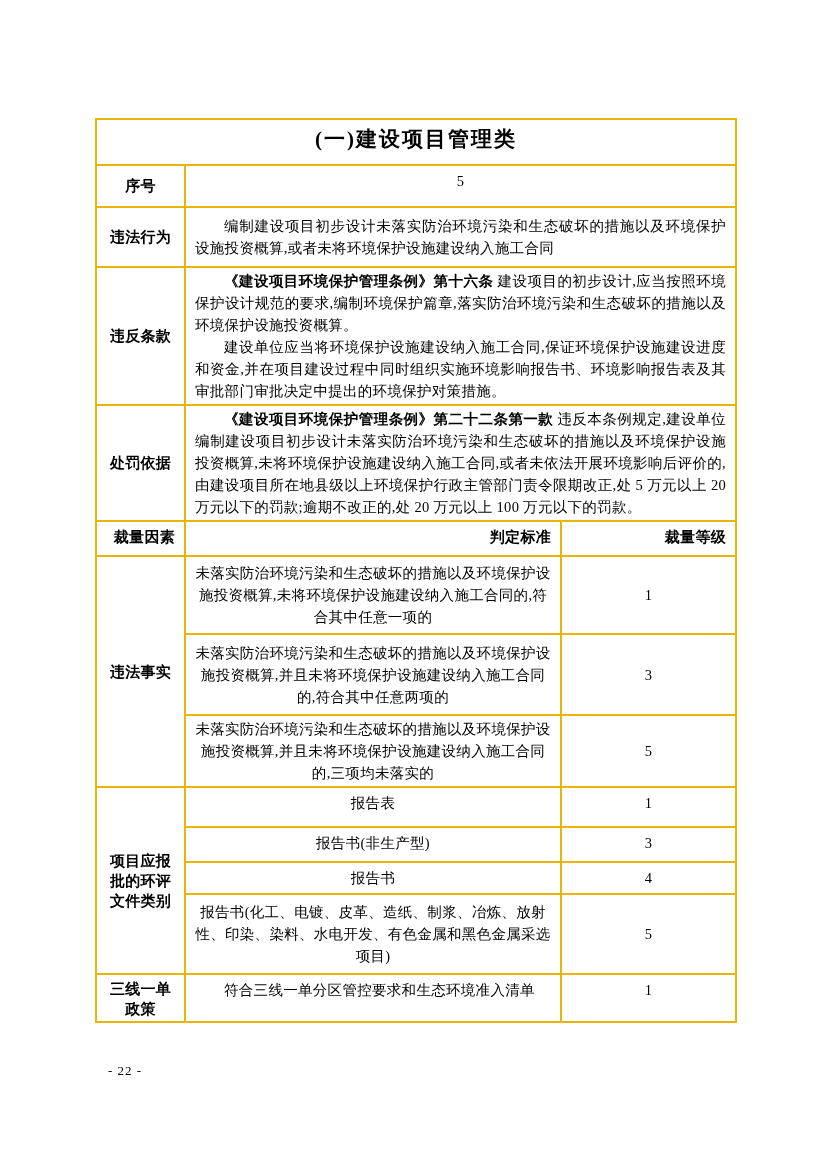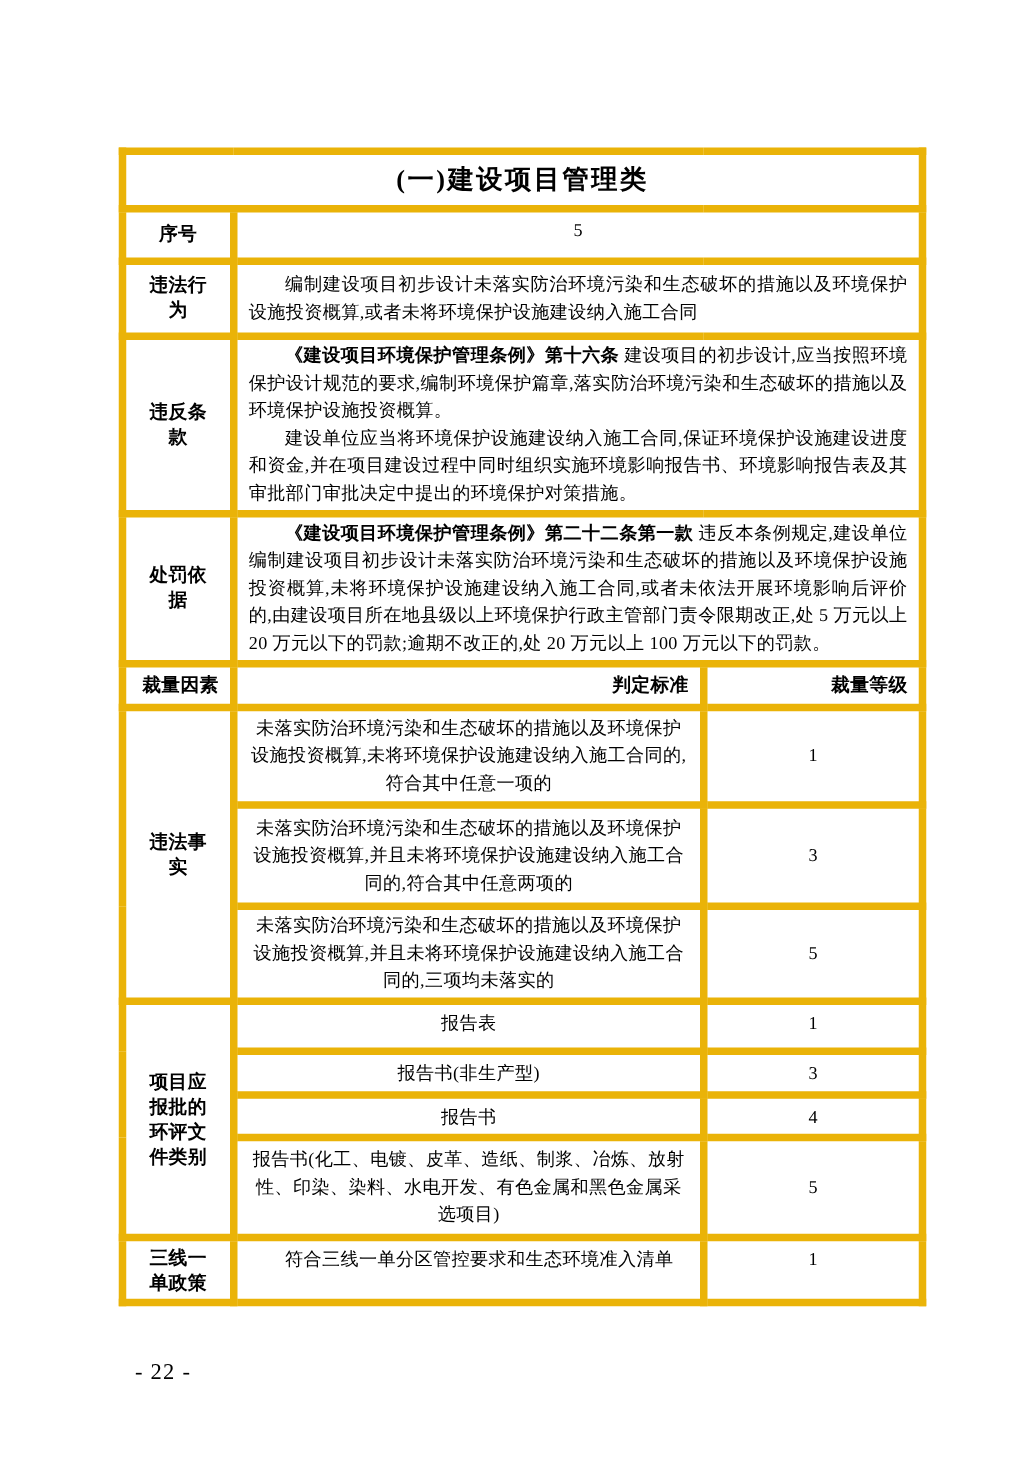--- a/index.html
+++ b/index.html
@@ -19,21 +19,21 @@
     top: 118px;
     width: 640px;
     border-collapse: collapse;
     table-layout: fixed;
     border: 2px solid #000;
   }
   col.c1 { width: 89px; }
   col.c2 { width: 376px; }
   col.c3 { width: 175px; }
   td {
-    border: 6px solid #eab308;
+    border: 2px solid #eab308;
     vertical-align: middle;
     font-size: 14.5px;
     line-height: 22px;
     letter-spacing: 0.3px;
     padding: 2px 9px;
   }
   td.title-cell {
     font-weight: bold;
     font-size: 21px;
     line-height: 26px;
@@ -57,23 +57,22 @@
     padding-top: 4px;
   }
   td.ctr { text-align: center; }
   td.para { text-align: justify; margin-left: 44px; }
   td.v-top { vertical-align: top; padding-top: 4px; }
   p.p { text-indent: 2em; text-align: justify; }
   .pageno {
     position: absolute;
     left: 108px;
     top: 1063px;
-    font-size: 18px;
+    font-size: 13px;
     letter-spacing: 1px;
-    margin-top: 24px;
   }
 </style>
 </head>
 <body>
 
 <div class="page">
 
   <table class="doc-table">
     <colgroup>
         <col class="c1">

